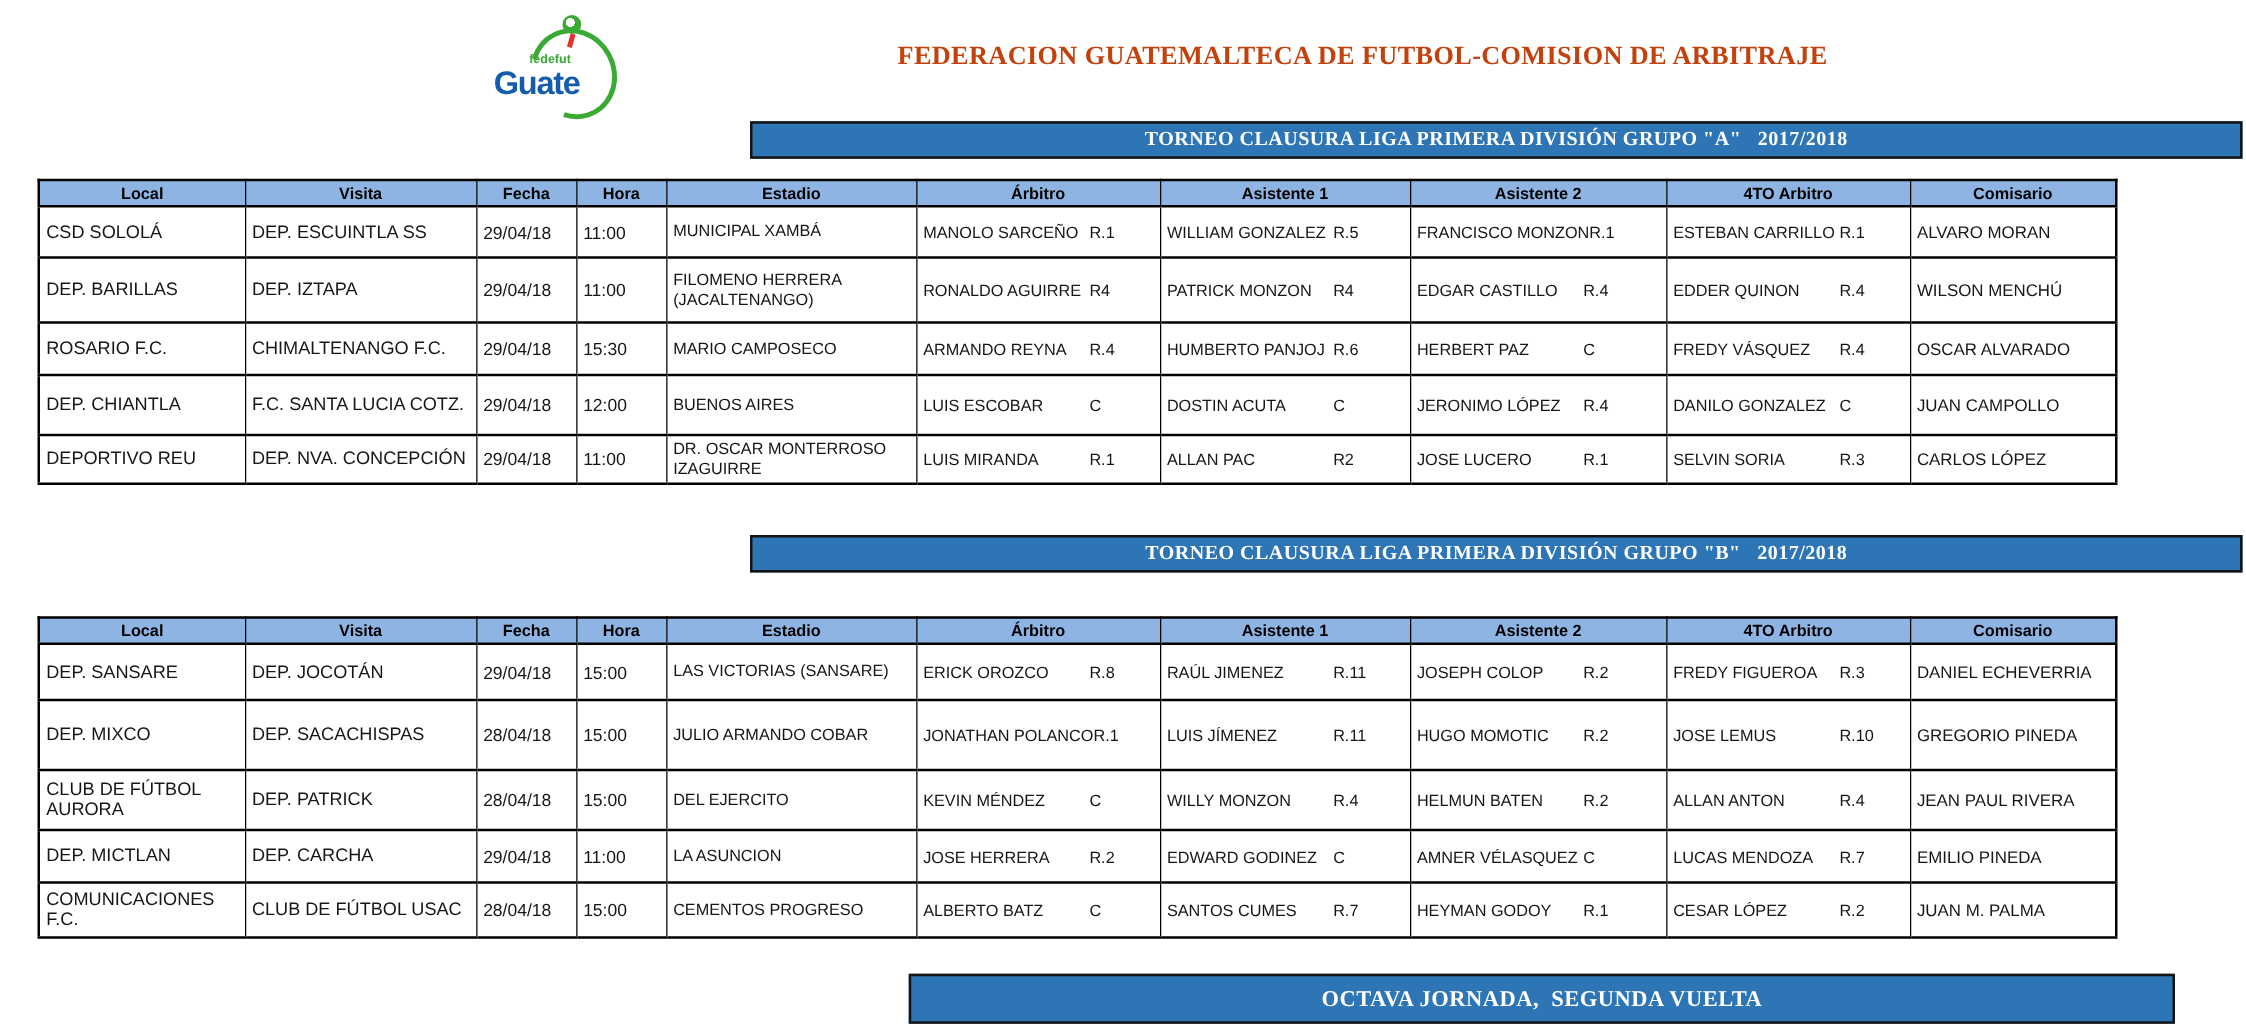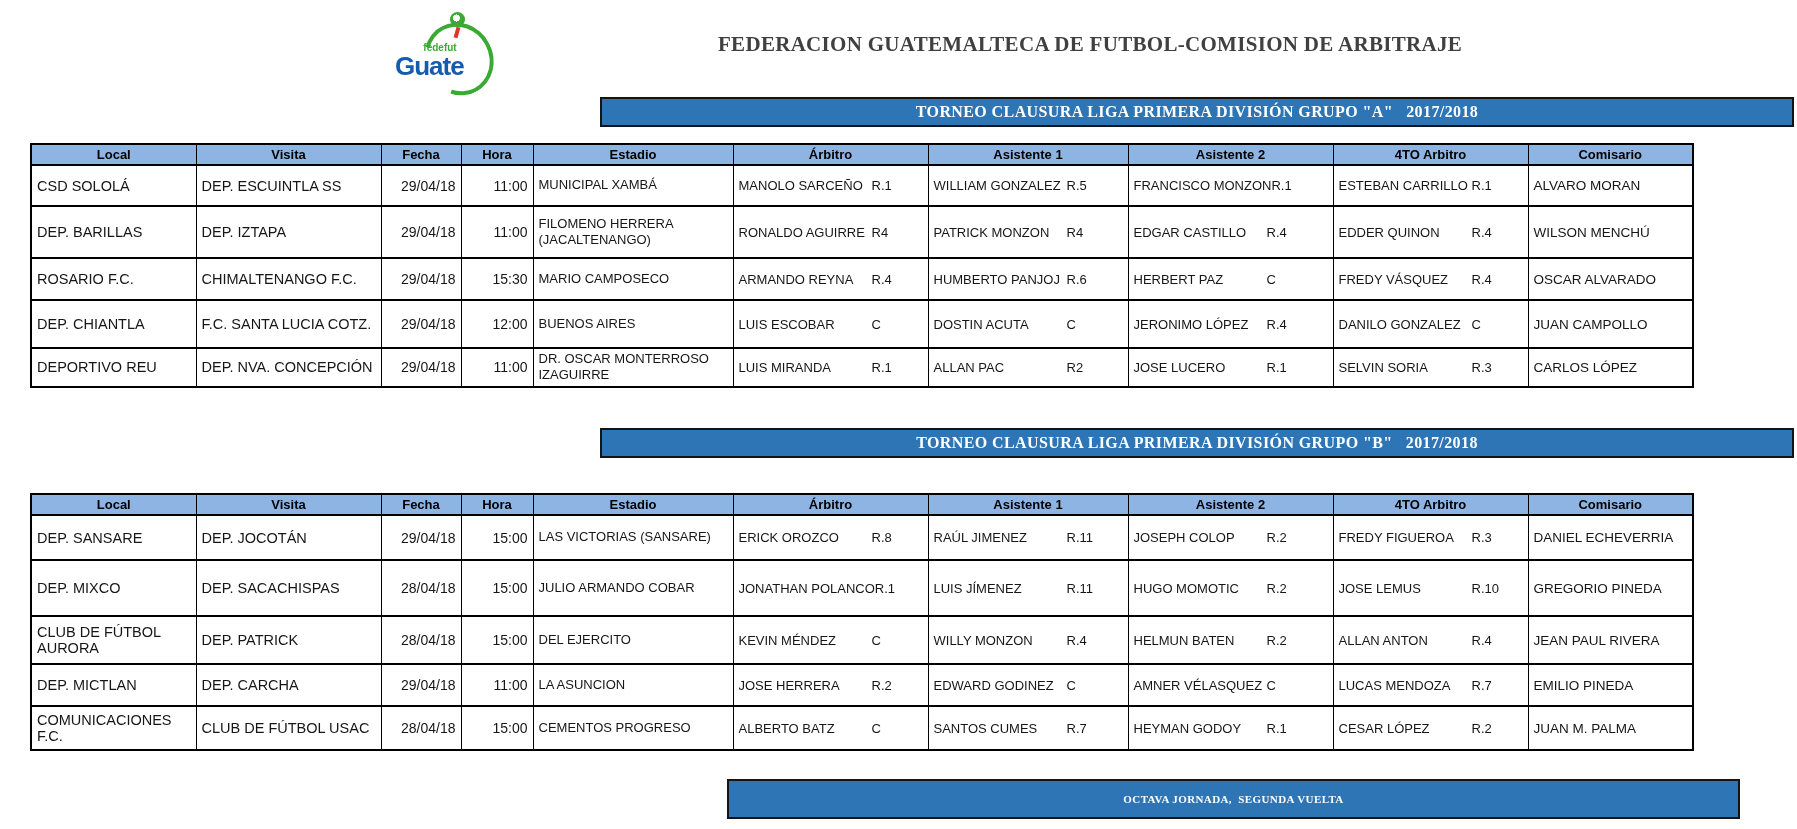--- a/index.html
+++ b/index.html
@@ -2,21 +2,21 @@
 <html><head>
 <meta charset="utf-8">
 <style>
   html,body{margin:0;padding:0;background:#fff;}
   #page{position:relative;width:1797px;height:829px;background:#ffffff;
         font-family:"Liberation Sans",sans-serif;overflow:hidden;color:#000;}
 
   
   .doc-title{position:absolute;left:560px;top:32px;width:1060px;text-align:center;
              font-family:"Liberation Serif",serif;font-weight:bold;font-size:21px;
-             color:#404040;letter-spacing:.3px;}
+             color:#c2410c;letter-spacing:.3px;}
   .doc-subtitle{position:absolute;left:560px;top:63px;width:1060px;text-align:center;
              font-family:"Liberation Serif",serif;font-weight:bold;font-size:19px;color:#000;}
 
   
   #logo{position:absolute;left:393px;top:12px;width:108px;height:94px;}
   .logo-arc{position:absolute;right:8px;top:10px;width:60px;height:66px;
             border:4.5px solid #3aaa35;border-radius:50%;
             border-left-color:transparent;transform:rotate(-28deg);}
   .logo-ball{position:absolute;right:36px;top:0;width:15px;height:15px;border-radius:50%;
              background:radial-gradient(circle at 42% 40%, #ffffff 0 3.5px, #3aaa35 3.6px);}
@@ -28,37 +28,37 @@
              color:#155cac;letter-spacing:-1px;}
 
   
   .banner{position:absolute;left:600px;width:1194px;height:30px;background:#2e75b6;
           border:2px solid #141414;box-sizing:border-box;color:#fff;
           font-family:"Liberation Serif",serif;font-weight:bold;font-size:16px;
           display:flex;align-items:center;justify-content:center;white-space:pre;
           letter-spacing:.4px;}
   #banner-a{top:97px;}
   #banner-b{top:428px;}
-  #banner-footer{left:727px;top:779px;width:1013px;height:40px;font-size:11px;}
+  #banner-footer{left:727px;top:779px;width:1013px;height:40px;font-size:18px;}
 
   
   .sched{position:absolute;left:30px;border-collapse:collapse;table-layout:fixed;
          width:1662px;border:2px solid #000;background:#fff;}
   #table-a{top:143px;}
   #table-b{top:493px;}
   .sched th{background:#8db4e2;border:1px solid #000;border-bottom:2px solid #000;
             font-size:13px;font-weight:bold;height:19px;padding:0 2px;color:#000;}
   .sched td{border:1px solid #000;border-top:2px solid #000;border-bottom:2px solid #000;
             padding:2px 5px;font-size:13.5px;vertical-align:middle;overflow:hidden;
             color:#161616;}
   #table-a tr.r0{height:41px}  #table-a tr.r1{height:52px}  #table-a tr.r2{height:42px}
   #table-a tr.r3{height:48px}  #table-a tr.r4{height:36px}
   #table-b tr.r0{height:45px}  #table-b tr.r1{height:56px}  #table-b tr.r2{height:48px}
   #table-b tr.r3{height:42px}  #table-b tr.r4{height:44px}
-  td.col-fecha,td.col-hora{text-align:right;font-size:14px;}
+  td.col-fecha,td.col-hora{text-align:left;font-size:14px;}
   td.col-local,td.col-visita{font-size:14.5px;}
   td.col-estadio{font-size:13px;line-height:1.25;}
   td.official{font-size:13px;white-space:nowrap;}
   .off-name{display:inline-block;min-width:133px;}
   .off-cat{display:inline-block;}
 </style>
 </head>
 <body>
 
 <div id="page">

